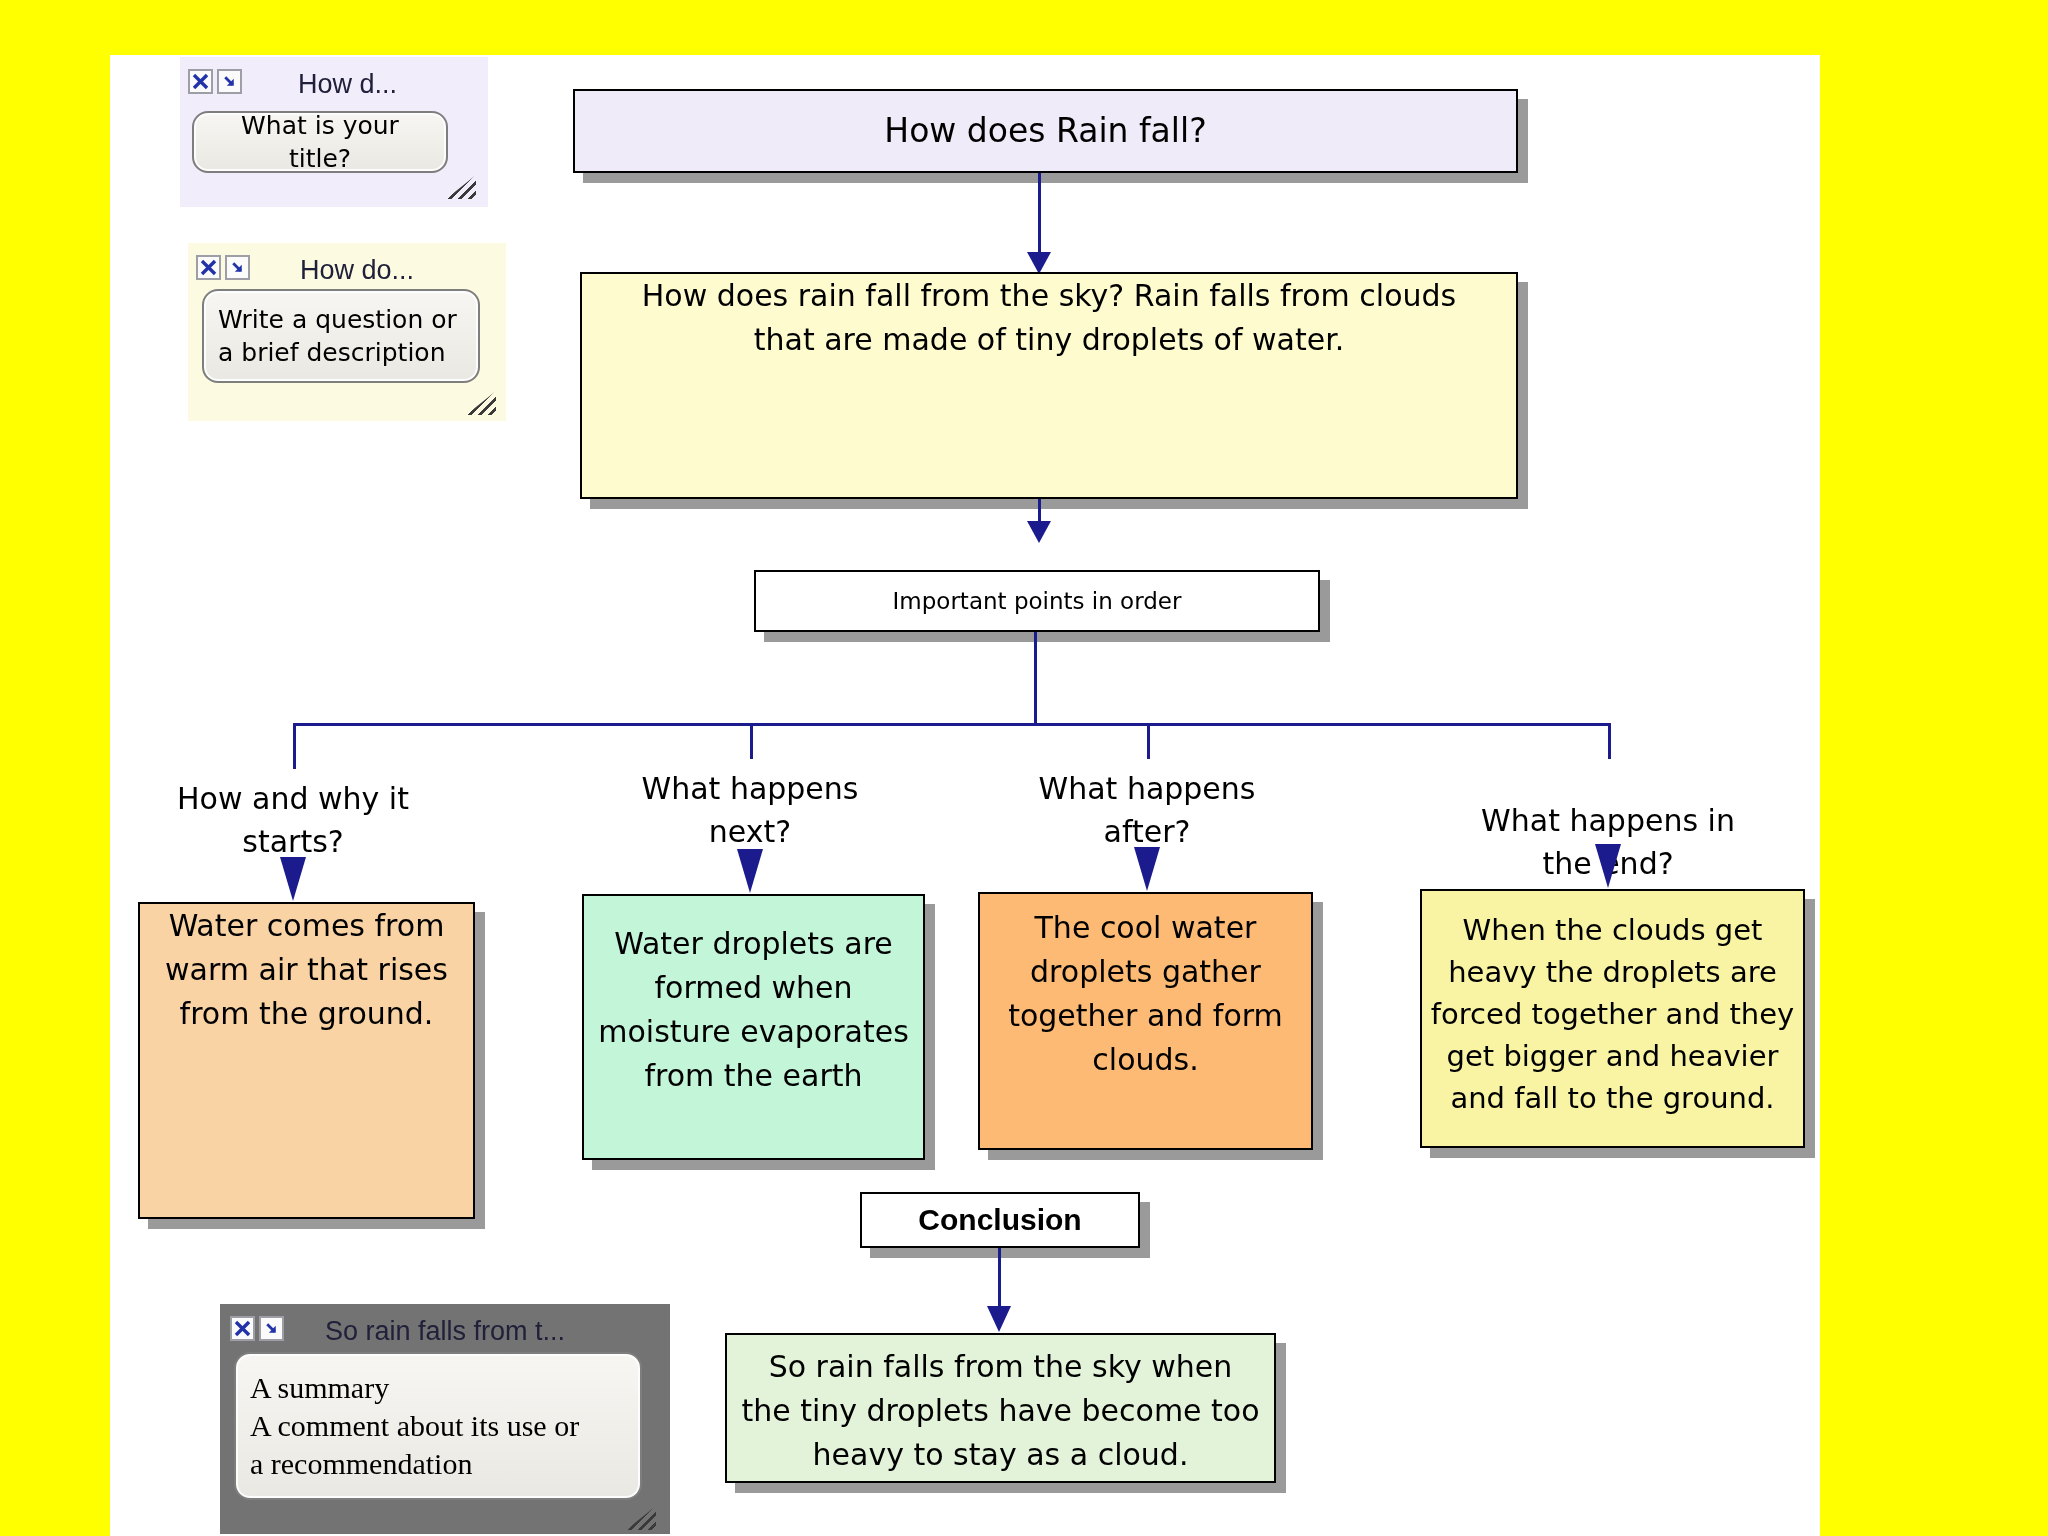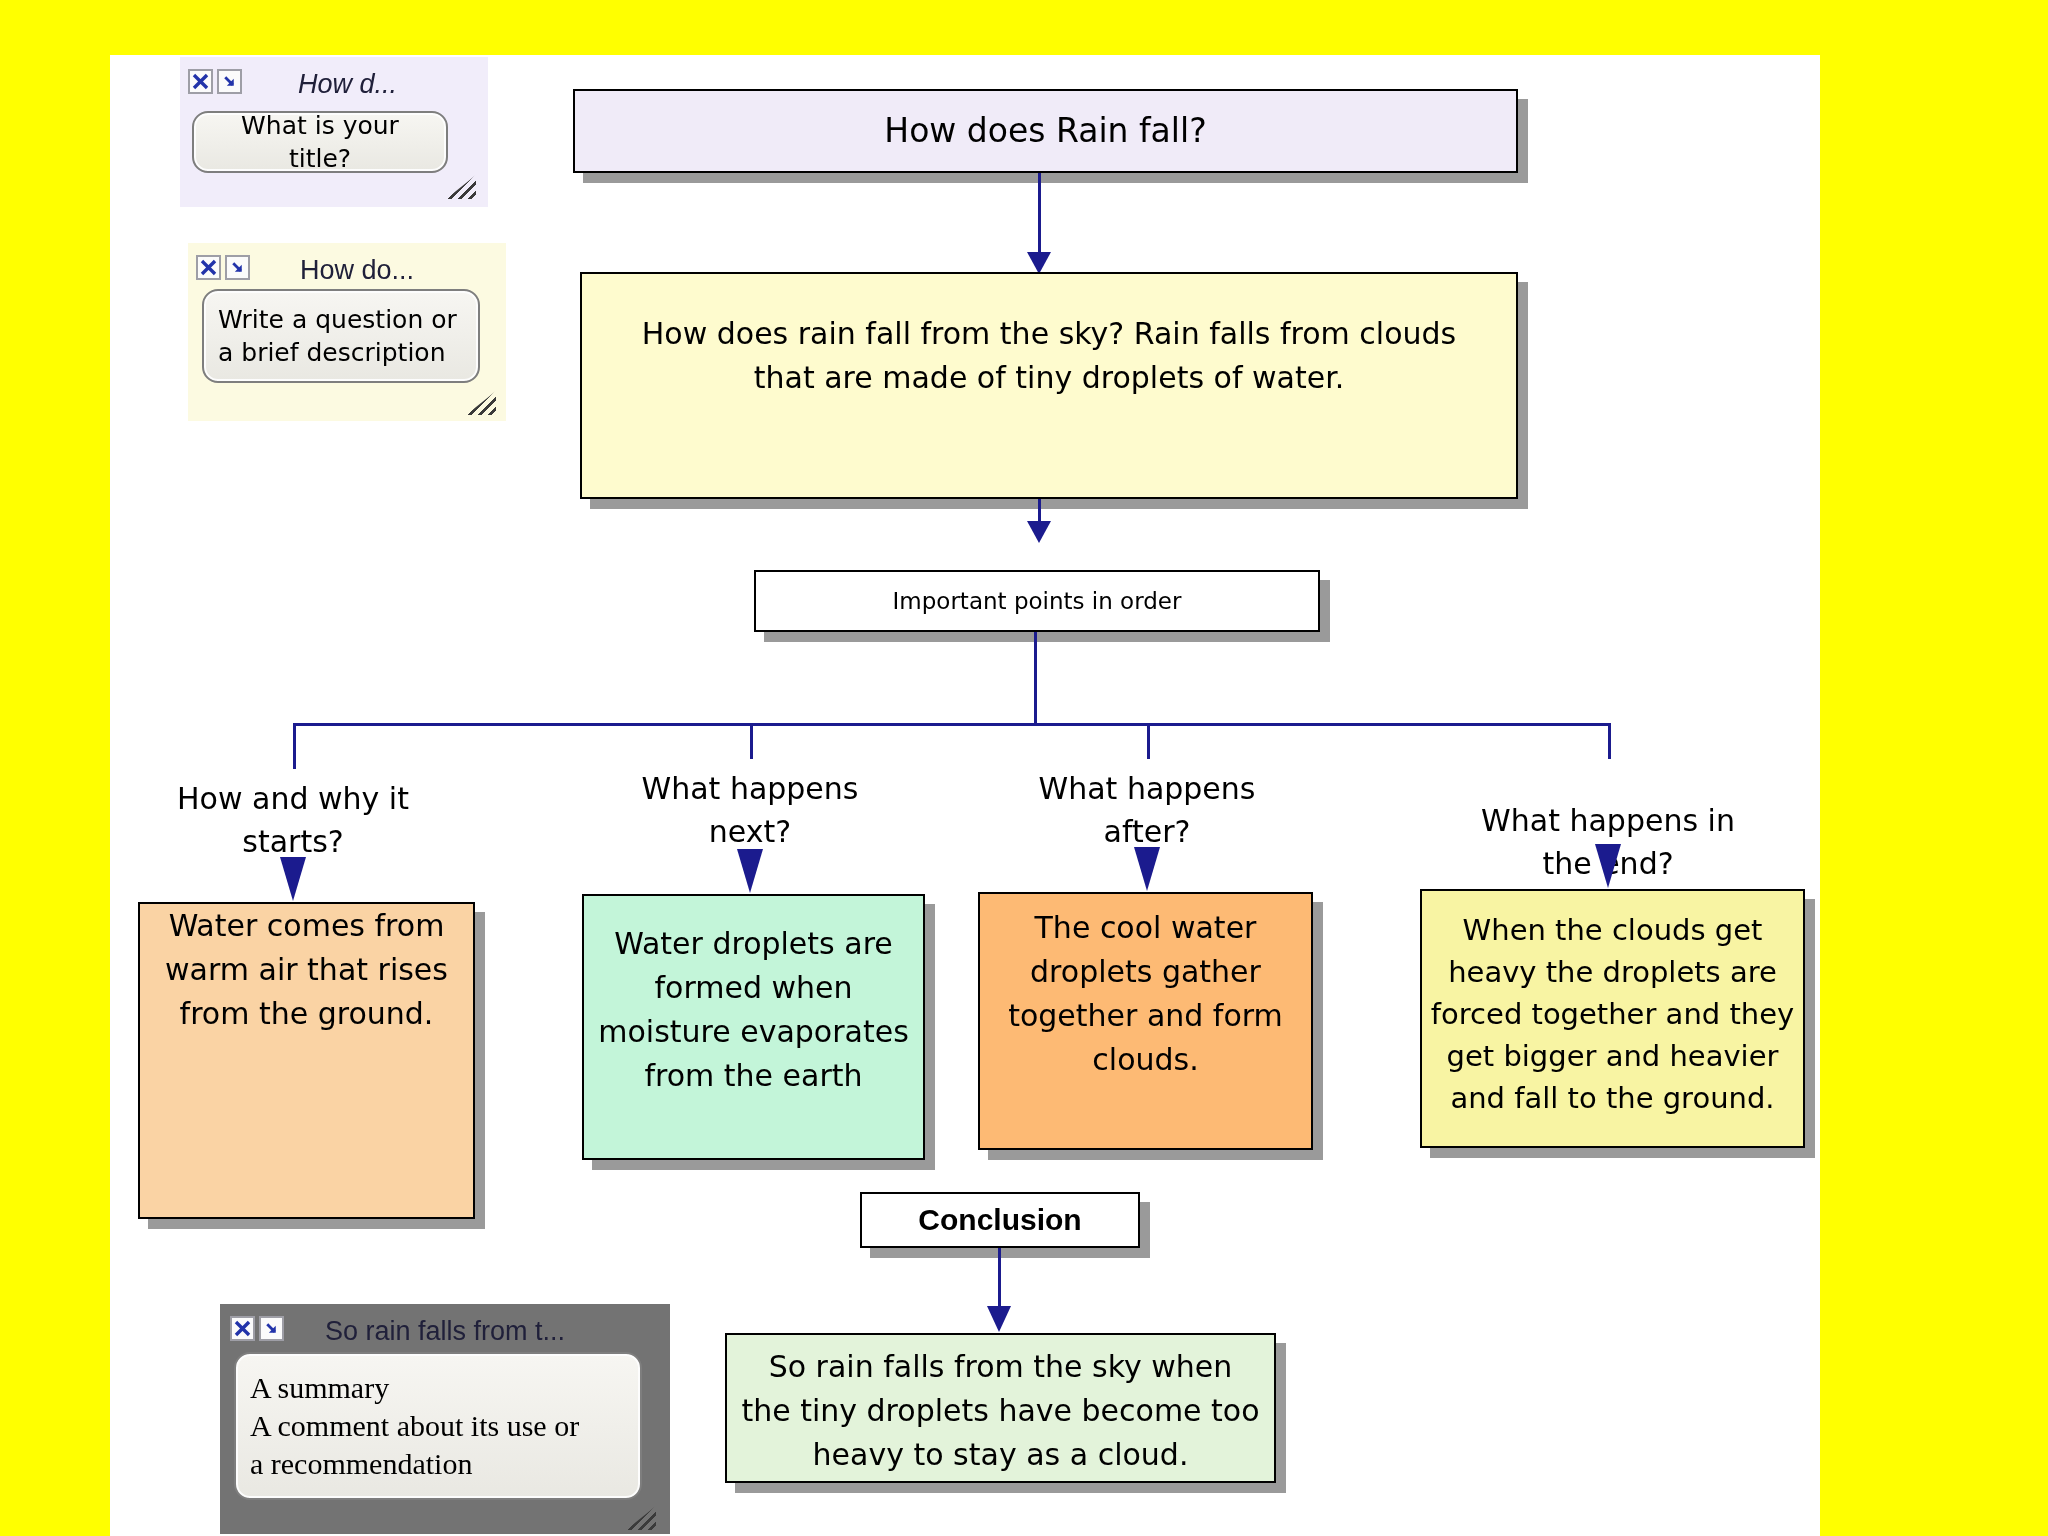--- a/index.html
+++ b/index.html
@@ -88,21 +88,21 @@
             <path d="M3 3 L13 13 M13 3 L3 13" stroke="#2233AA" stroke-width="3.2" stroke-linecap="square"></path>
           </svg>
       </div>
       <div class="iconbtn">
         <svg width="17" height="17" viewBox="0 0 16 16">
             <path d="M4 4 L11 11" stroke="#2233AA" stroke-width="2.6"></path>
             <path d="M12 12 L12 5.5 L5.5 12 Z" fill="#2233AA"></path>
           </svg>
       </div>
     </div>
-    <div class="win-title" style="left:118px;font-style:italic;">How d...</div>
+    <div class="win-title" style="left:118px;">How d...</div>
     <div class="promptbtn centered" style="left:12px;top:54px;width:256px;height:62px;justify-content:center;">What is your title?</div>
     <div class="rhandle" style="right:12px;bottom:8px;"></div>
   </div>
 
   <div class="panelwin" style="left: 78px; top: 188px; width: 318px; height: 178px; background-color: rgb(252, 250, 225);">
     <div class="win-titlebar">
       <div class="iconbtn">
         <svg width="17" height="17" viewBox="0 0 16 16">
             <path d="M3 3 L13 13 M13 3 L3 13" stroke="#2233AA" stroke-width="3.2" stroke-linecap="square"></path>
           </svg>
@@ -139,21 +139,21 @@
 A comment about its use or
 a recommendation</div>
     <div class="rhandle" style="right:14px;bottom:4px;"></div>
   </div>
 
   <div class="node center" style="left: 463px; top: 34px; width: 945px; height: 84px; font-size: 33px; background-color: rgb(240, 235, 248);">How does Rain fall?</div>
 
   <div class="vline" style="left:928px;top:118px;height:82px;"></div>
   <div class="arrow-down" style="left:917px;top:197px;"></div>
 
-  <div class="node" style="left: 470px; top: 217px; width: 938px; height: 227px; padding-top: 38px; background-color: rgb(254, 251, 206);">How does rain fall from the sky? Rain falls from clouds
+  <div class="node" style="left: 470px; top: 217px; width: 938px; height: 227px; background-color: rgb(254, 251, 206);">How does rain fall from the sky? Rain falls from clouds
 that are made of tiny droplets of water.</div>
 
   <div class="vline" style="left:928px;top:444px;height:24px;"></div>
   <div class="arrow-down" style="left:917px;top:466px;"></div>
 
   <div class="node center" style="left: 644px; top: 515px; width: 566px; height: 62px; font-size: 23px; background-color: rgb(255, 255, 255);">Important points in order</div>
 
   <div class="vline" style="left:924px;top:577px;height:91px;"></div>
   <div class="hline" style="left:183px;top:668px;width:1316px;"></div>
   <div class="vline" style="left:183px;top:668px;height:46px;"></div>

